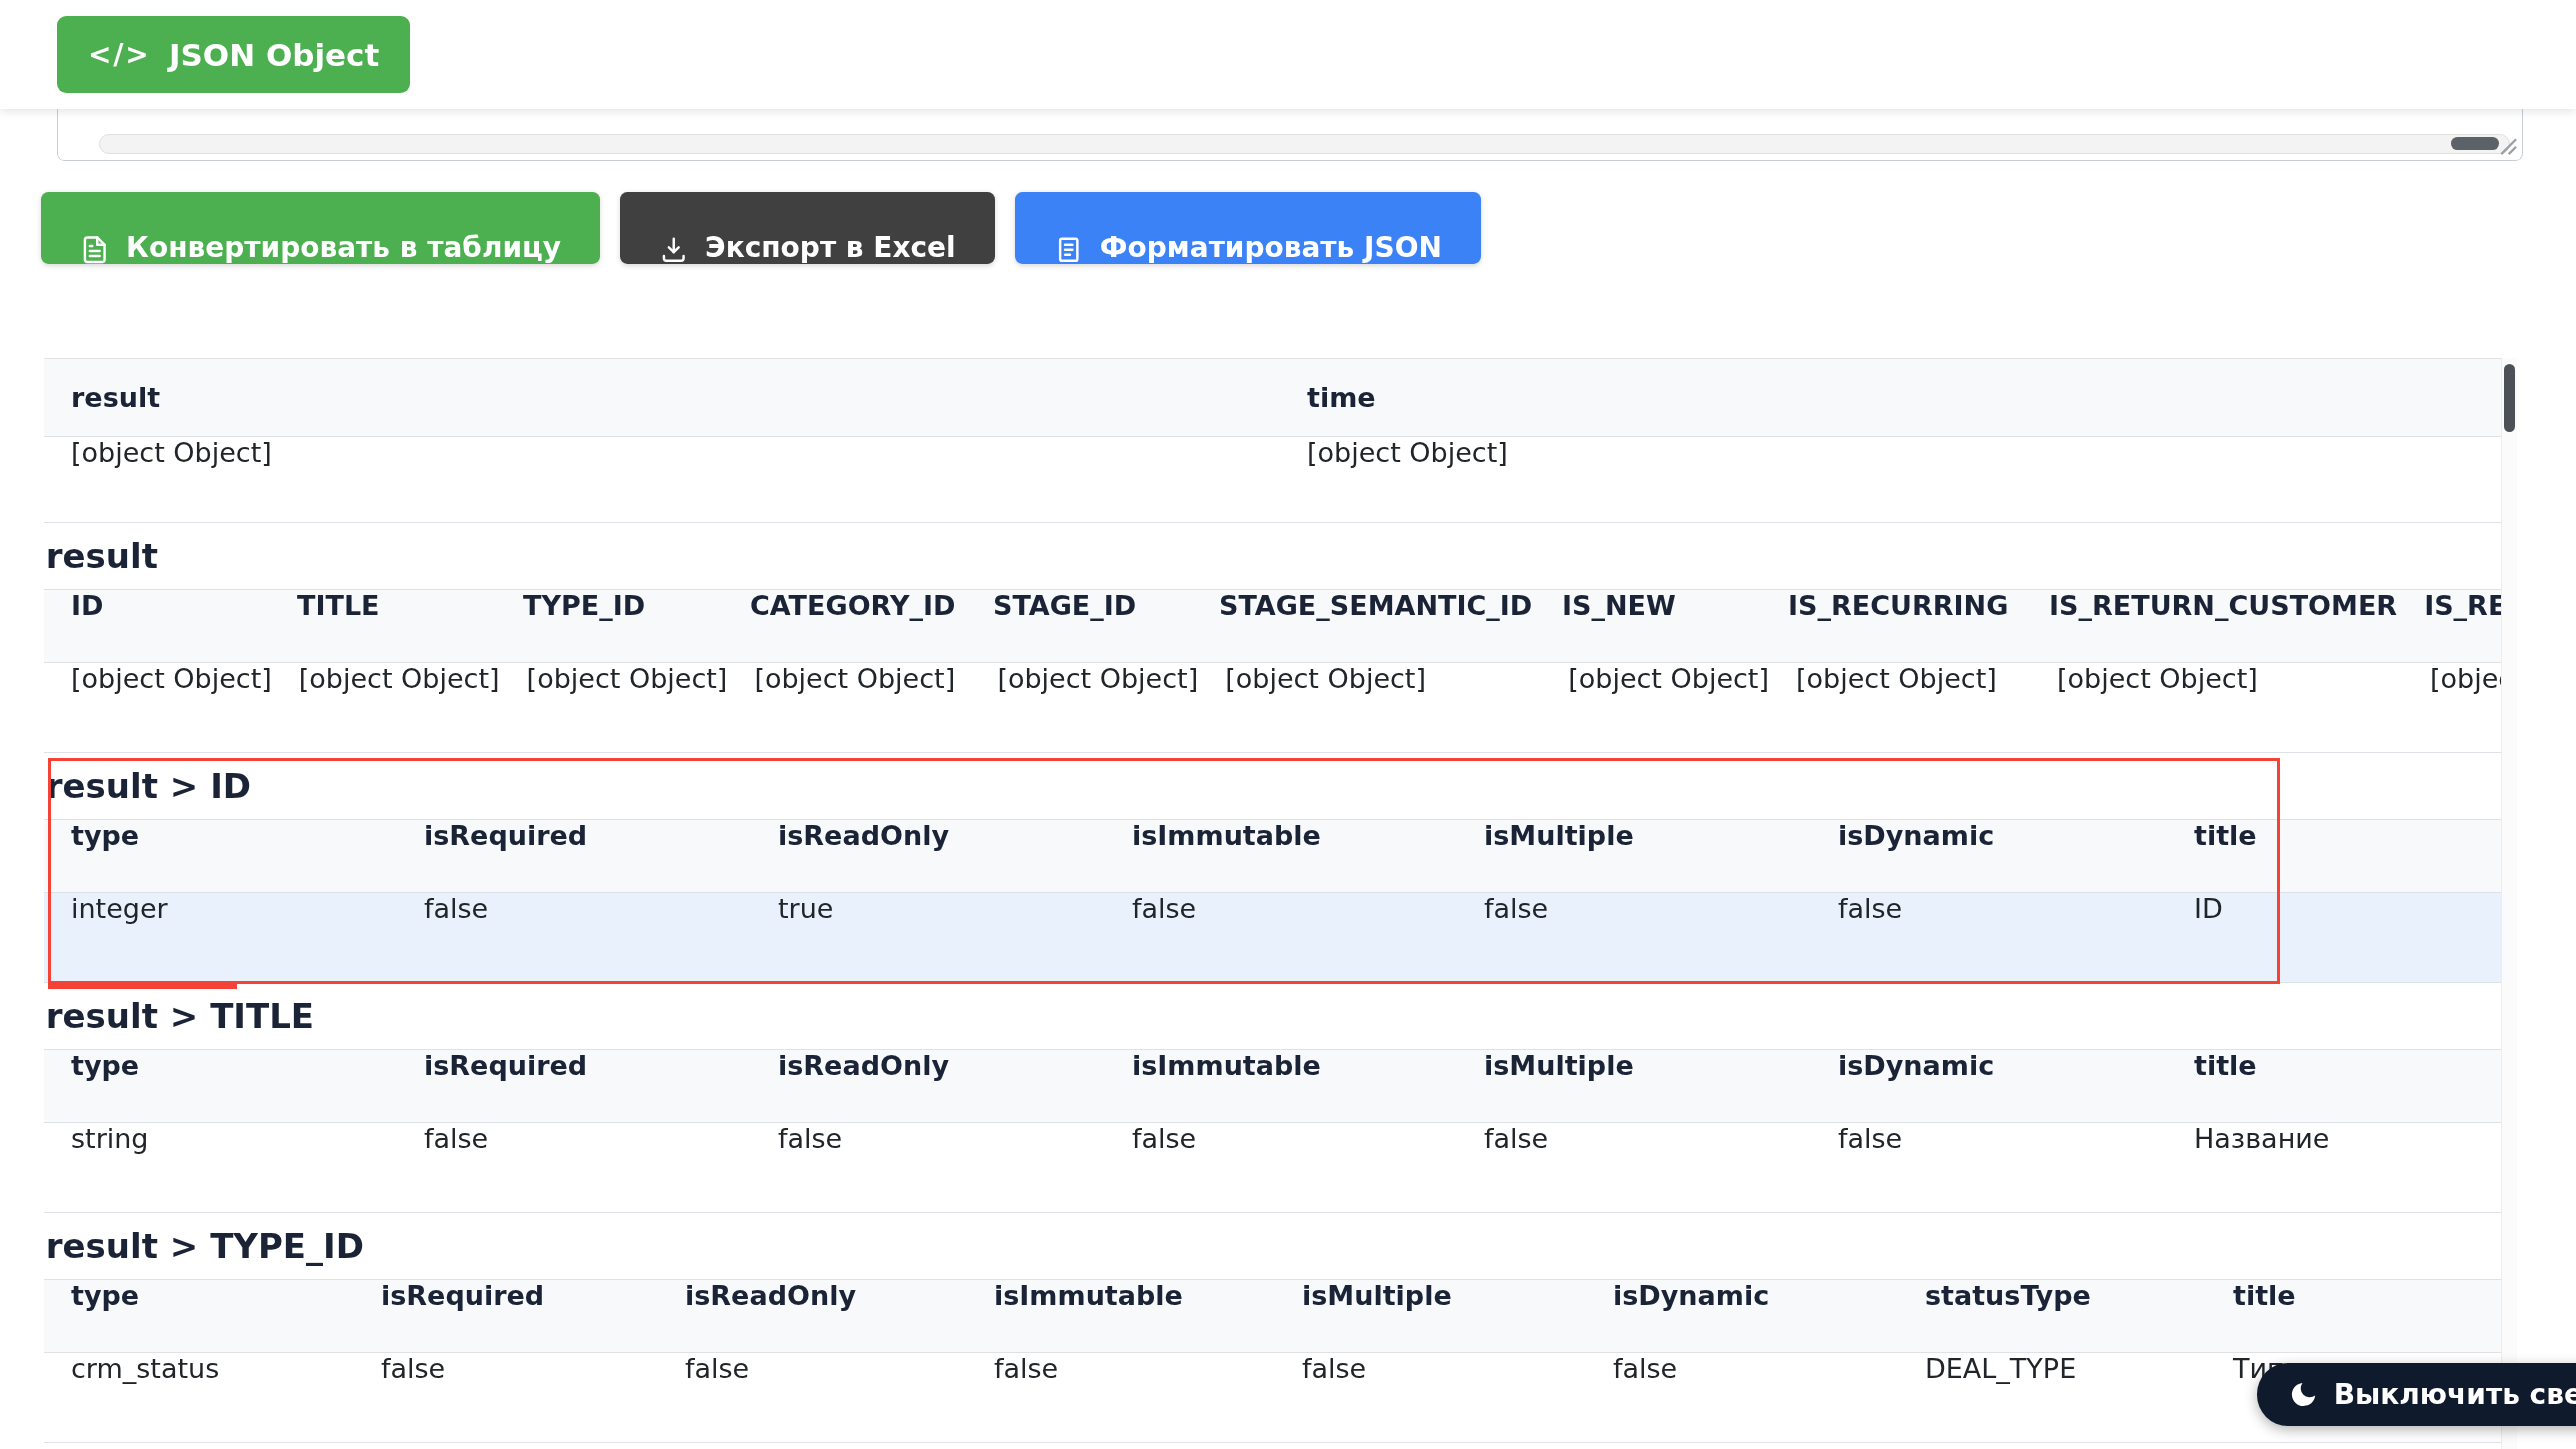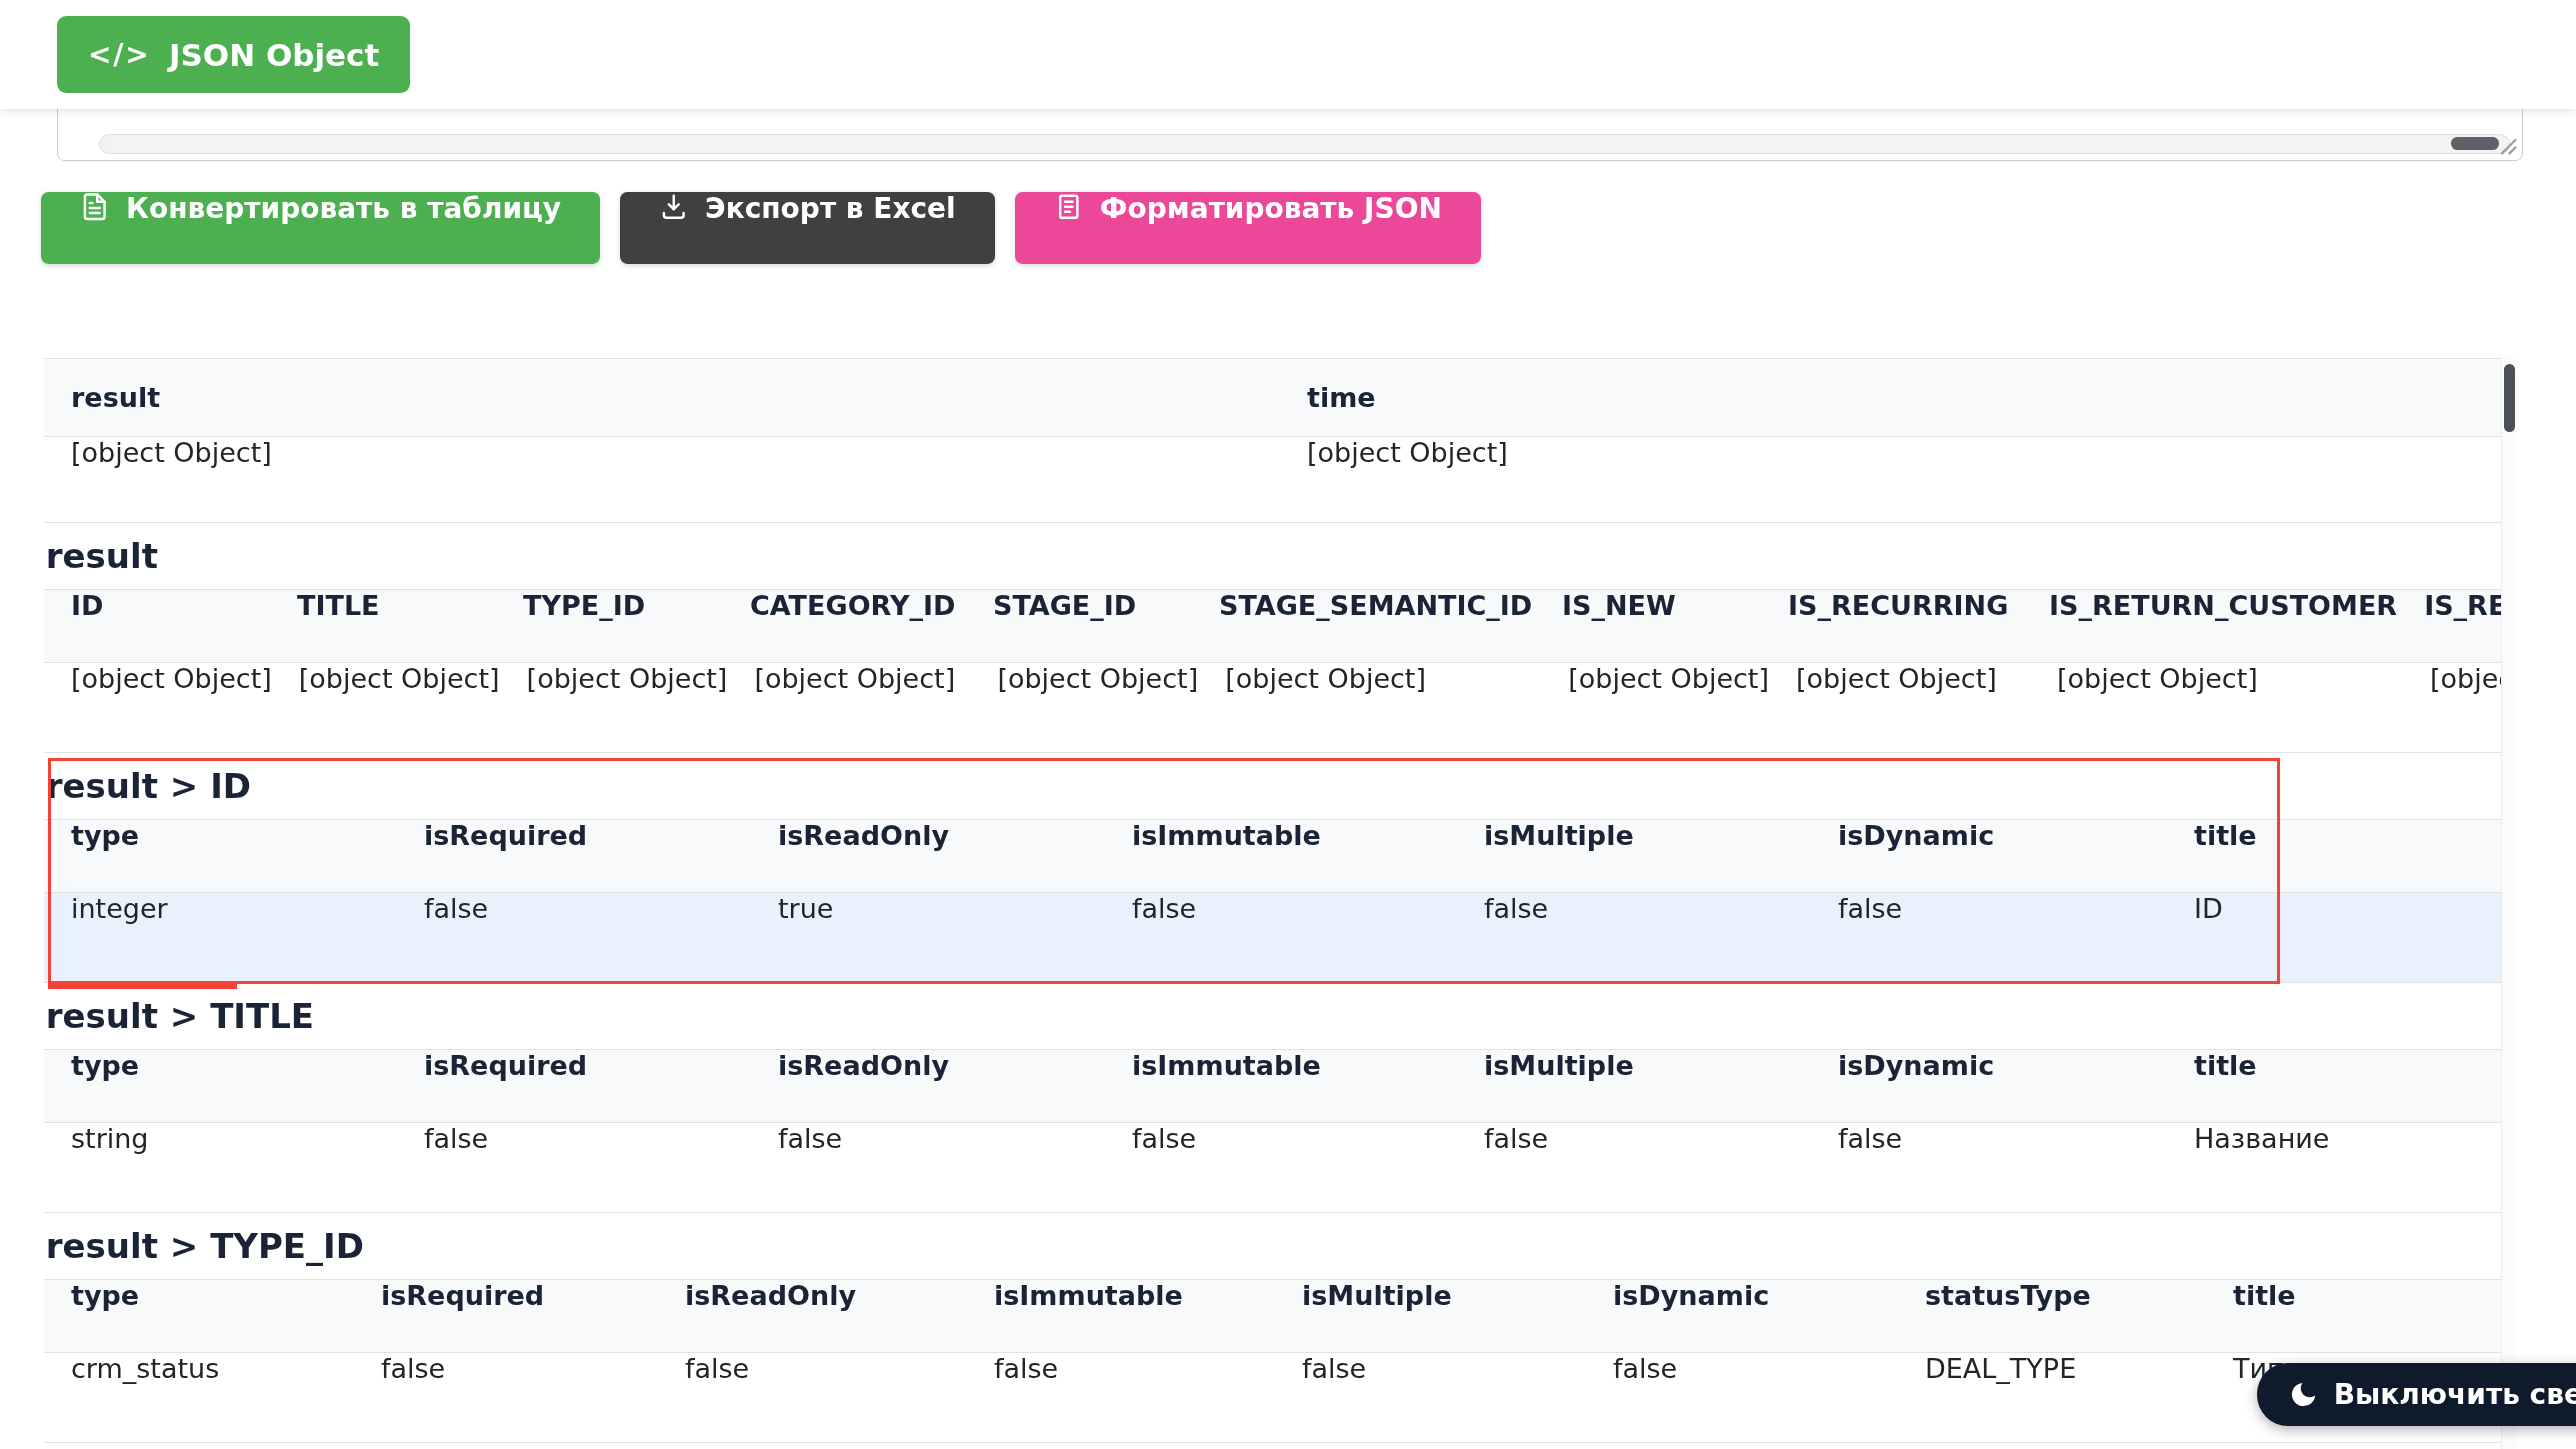--- a/index.html
+++ b/index.html
@@ -20,26 +20,26 @@
   
   #textarea-box{position:absolute;left:57px;top:109px;width:2466px;height:52px;background:#fff;
     border:1.8px solid #c8cdd3;border-top:none;border-radius:0 0 7.4px 7.4px;box-sizing:border-box;}
   .hscroll-track{position:absolute;left:41px;bottom:6.4px;width:2411px;height:20px;background:#f3f3f3;
     border:0.9px solid #e0e0e0;border-radius:10px;box-sizing:border-box;}
   .hscroll-thumb{position:absolute;left:2351px;top:2.8px;width:48px;height:13px;background:#5d6268;border-radius:6.4px;}
   .resize-grip{position:absolute;right:3.7px;bottom:3.7px;width:26px;height:26px;}
 
   
   #toolbar{position:absolute;left:41px;top:192px;display:flex;gap:20px;z-index:20;}
-  .tbtn{height:72px;display:flex;align-items:flex-start;gap:16.6px;padding:0 39px;border-radius:7.4px;border:none;
+  .tbtn{height:72px;display:flex;align-items:flex-end;gap:16.6px;padding:0 39px;border-radius:7.4px;border:none;
     color:#fff;font-weight:bold;font-size:28px;font-family:inherit;cursor:pointer;white-space:nowrap;
     box-shadow:0 1.8px 5.5px rgba(0,0,0,.15);}
   .tbtn-green{background:#4caf50;}
   .tbtn-blue{background:#404040;}
-  .tbtn-gray{background:#ec4899;}
+  .tbtn-gray{background:#3b82f6;}
   .tbtn svg{flex:0 0 auto;}
 
   
   #tables{position:absolute;left:44px;top:358px;width:2473px;height:1335px;overflow:hidden;background:#fff;}
   .trow{display:flex;align-items:flex-start;width:100%;border-bottom:0.9px solid #dee2e6;box-sizing:border-box;}
   .thead{background:#f8f9fa;border-top:0.9px solid #dee2e6;}
   .tc{padding-left:27px;white-space:nowrap;font-size:27px;color:#212529;box-sizing:border-box;overflow:visible;}
   .th{font-weight:bold;color:#1b2437;}
   .h86{height:79px;display:flex;align-items:center;}
   .h80{height:74px;}

